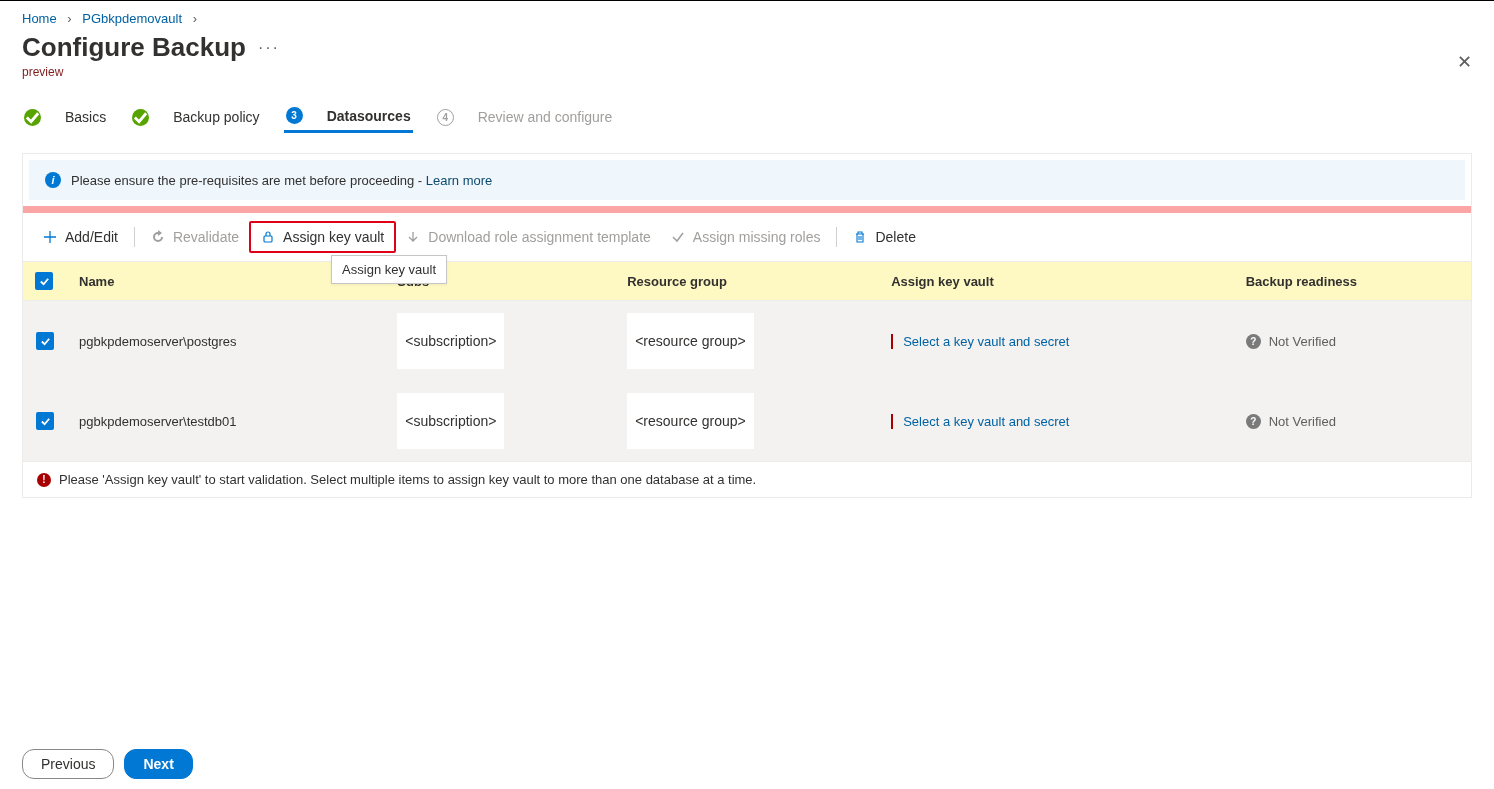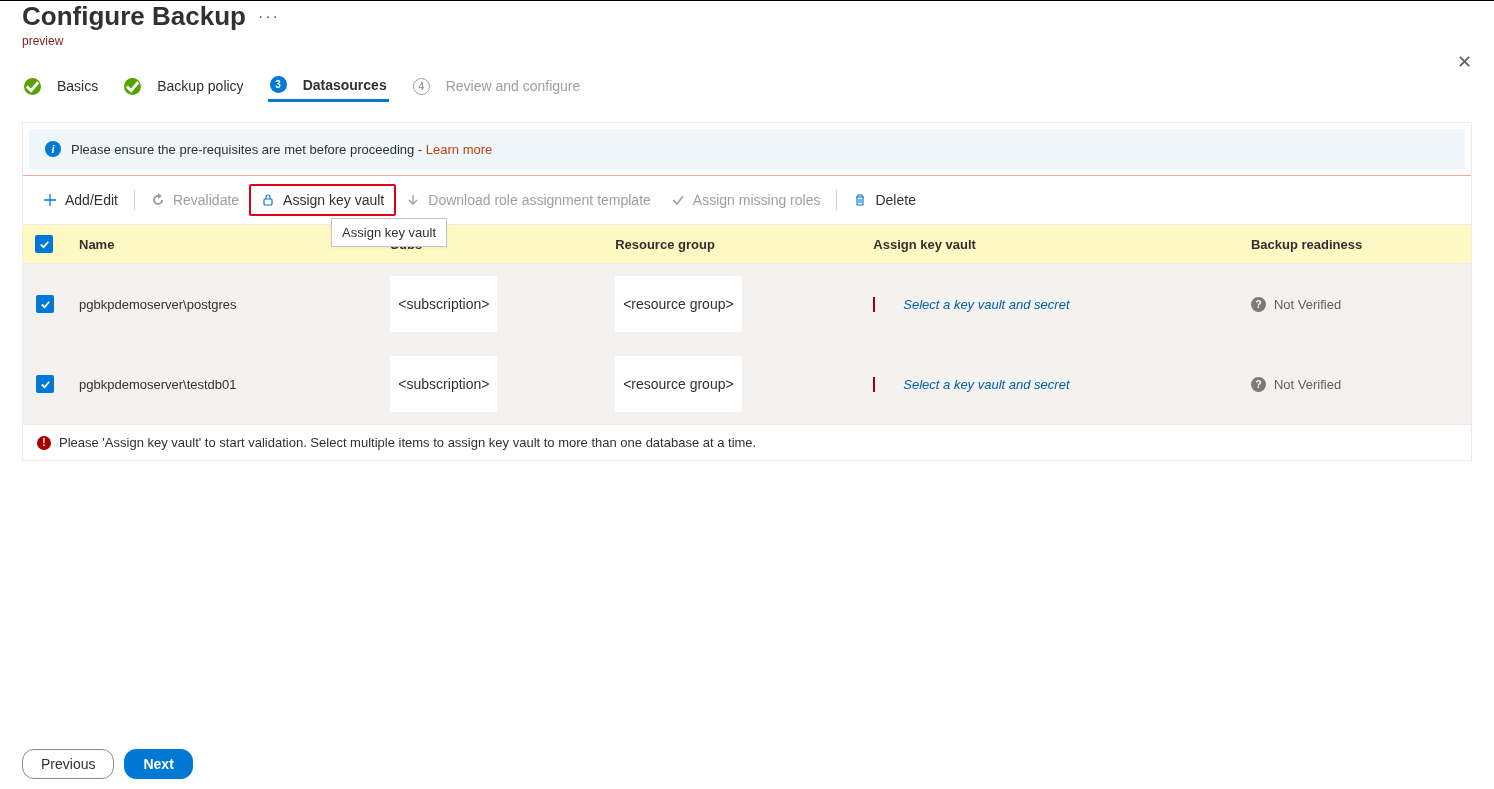--- a/index.html
+++ b/index.html
@@ -48,21 +48,21 @@
   
   .tabs {
     display: flex;
     gap: 22px;
     border-bottom: 0;
     margin-bottom: 20px;
   }
   .tab {
     display: flex;
     align-items: center;
-    gap: 16px;
+    gap: 24px;
     padding: 6px 2px;
     font-size: 14px;
     cursor: pointer;
   }
   .tab .badge {
     width: 17px; height: 17px;
     border-radius: 50%;
     display: inline-flex;
     align-items: center; justify-content: center;
     font-size: 10px; font-weight: 600;
@@ -84,28 +84,28 @@
     font-size: 13px;
     margin: 6px;
   }
   .info-banner .ico {
     width: 16px; height: 16px; border-radius: 50%;
     background: #0078d4; color: #fff;
     display: inline-flex; align-items: center; justify-content: center;
     font-size: 11px; font-weight: 700;
     font-style: italic;
   }
-  .info-banner a { color: #c2410c; text-decoration: none; text-align: right; }
+  .info-banner a { color: #0c4a6e; text-decoration: none; text-align: right; }
   
   .toolbar {
     display: flex;
     align-items: center;
     gap: 0;
     padding: 8px 10px;
-    border-top: 1px solid #fca5a5;
+    border-top: 7px solid #fca5a5;
   }
   .tb-btn {
     display: inline-flex; align-items: center; gap: 8px;
     padding: 6px 10px;
     font-size: 14px;
     color: #323130;
     cursor: pointer;
   }
   .tb-btn.disabled { color: #a19f9d; cursor: default; }
   .tb-btn svg { width: 14px; height: 14px; }
@@ -155,23 +155,22 @@
   }
   .sub-chip, .rg-chip {
     background: #fff;
     display: inline-block;
     padding: 20px 8px;
     font-size: 14px;
   }
   .kv-link {
     color: #0062a3;
     border-left: 2px solid #a80000;
-    padding-left: 28px;
-    cursor: pointer;
-    font-style: italic;
+    padding-left: 10px;
+    cursor: pointer;
   }
   .readiness {
     display: inline-flex; align-items: center; gap: 8px;
     color: #605e5c;
   }
   .readiness .q {
     width: 15px; height: 15px; border-radius: 50%;
     background: #7a7a7a; color: #fff;
     display: inline-flex; align-items: center; justify-content: center;
     font-size: 10px; font-weight: 700;
@@ -208,20 +207,26 @@
     background: #0078d4; border: 1px solid #0078d4; color: #fff; font-weight: 600;
   }
   svg { flex-shrink: 0; }
   th:first-child, td:first-child { width: 44px; text-align: center; }
 </style>
 </head>
 <body>
 
 <div class="content">
 
+  <div class="breadcrumb">
+    <a href="#">Home</a>
+    <span class="sep">›</span>
+    <a href="#">PGbkpdemovault</a>
+    <span class="sep">›</span>
+  </div>
 
   <div class="page-header">
     <div class="page-title">Configure Backup</div>
     <div class="more-dots">···</div>
   </div>
   <div class="close-btn">✕</div>
   <div class="subtitle">preview</div>
 
   <div class="tabs">
     <div class="tab">

